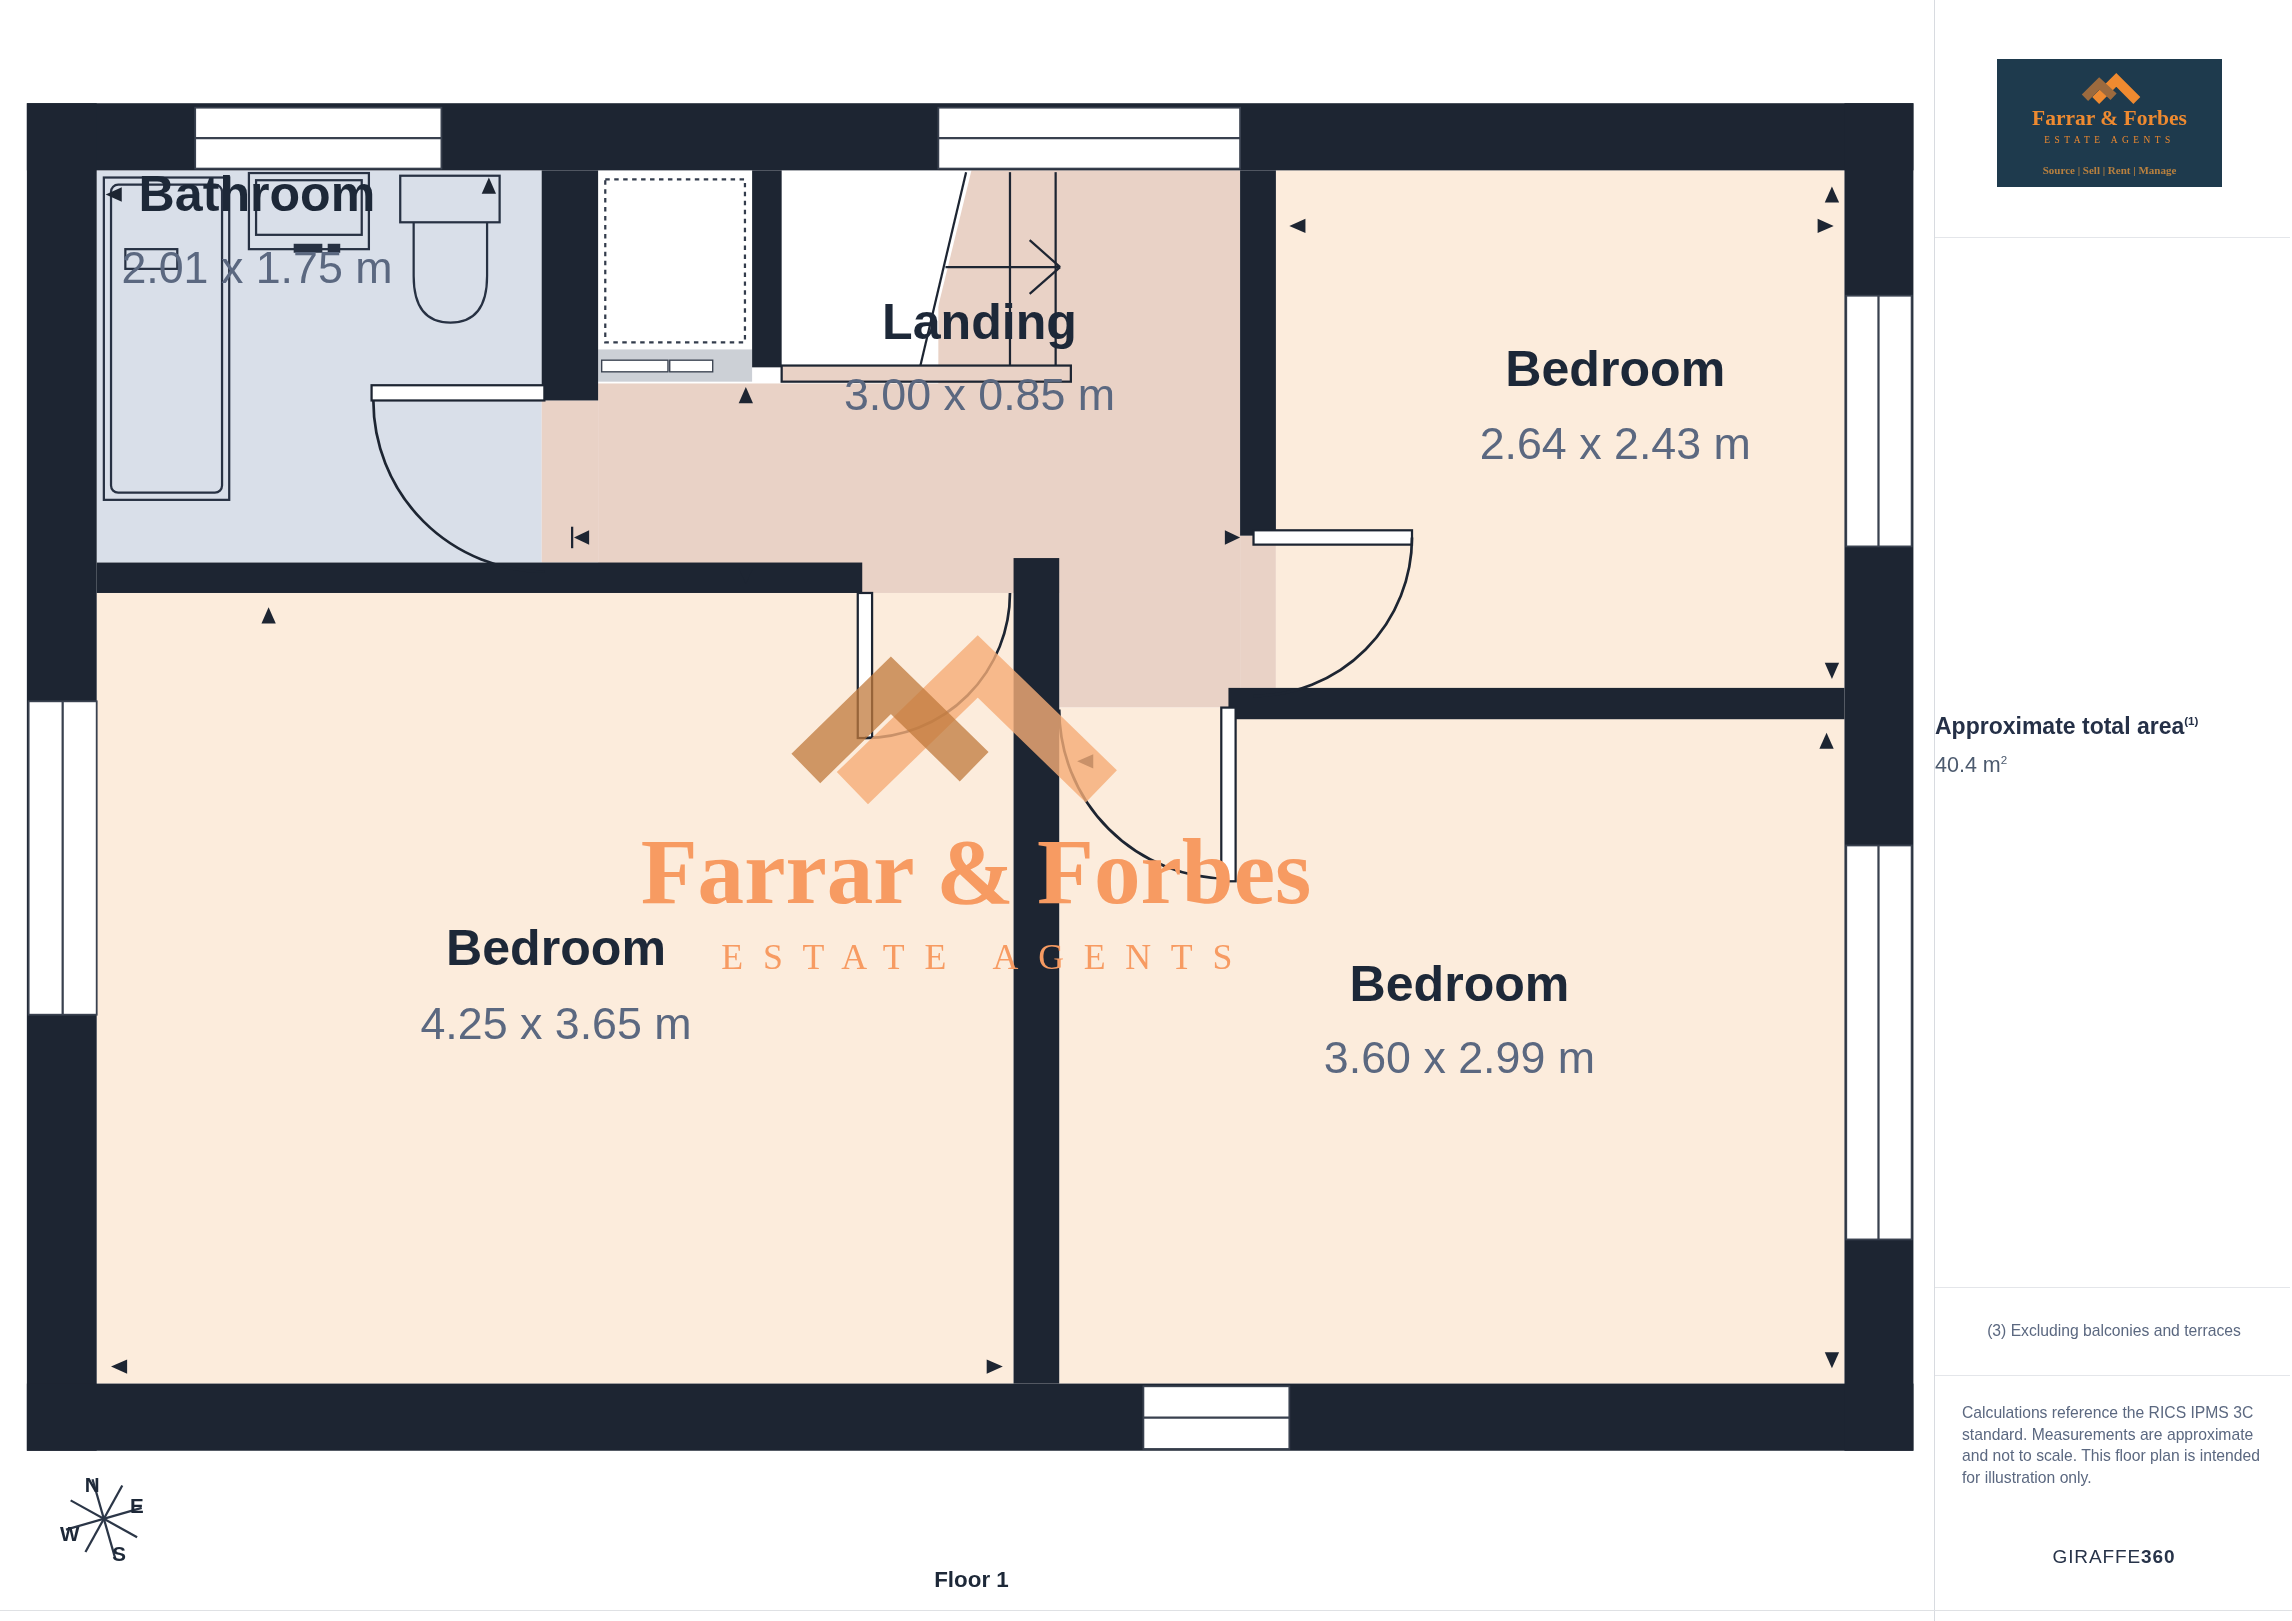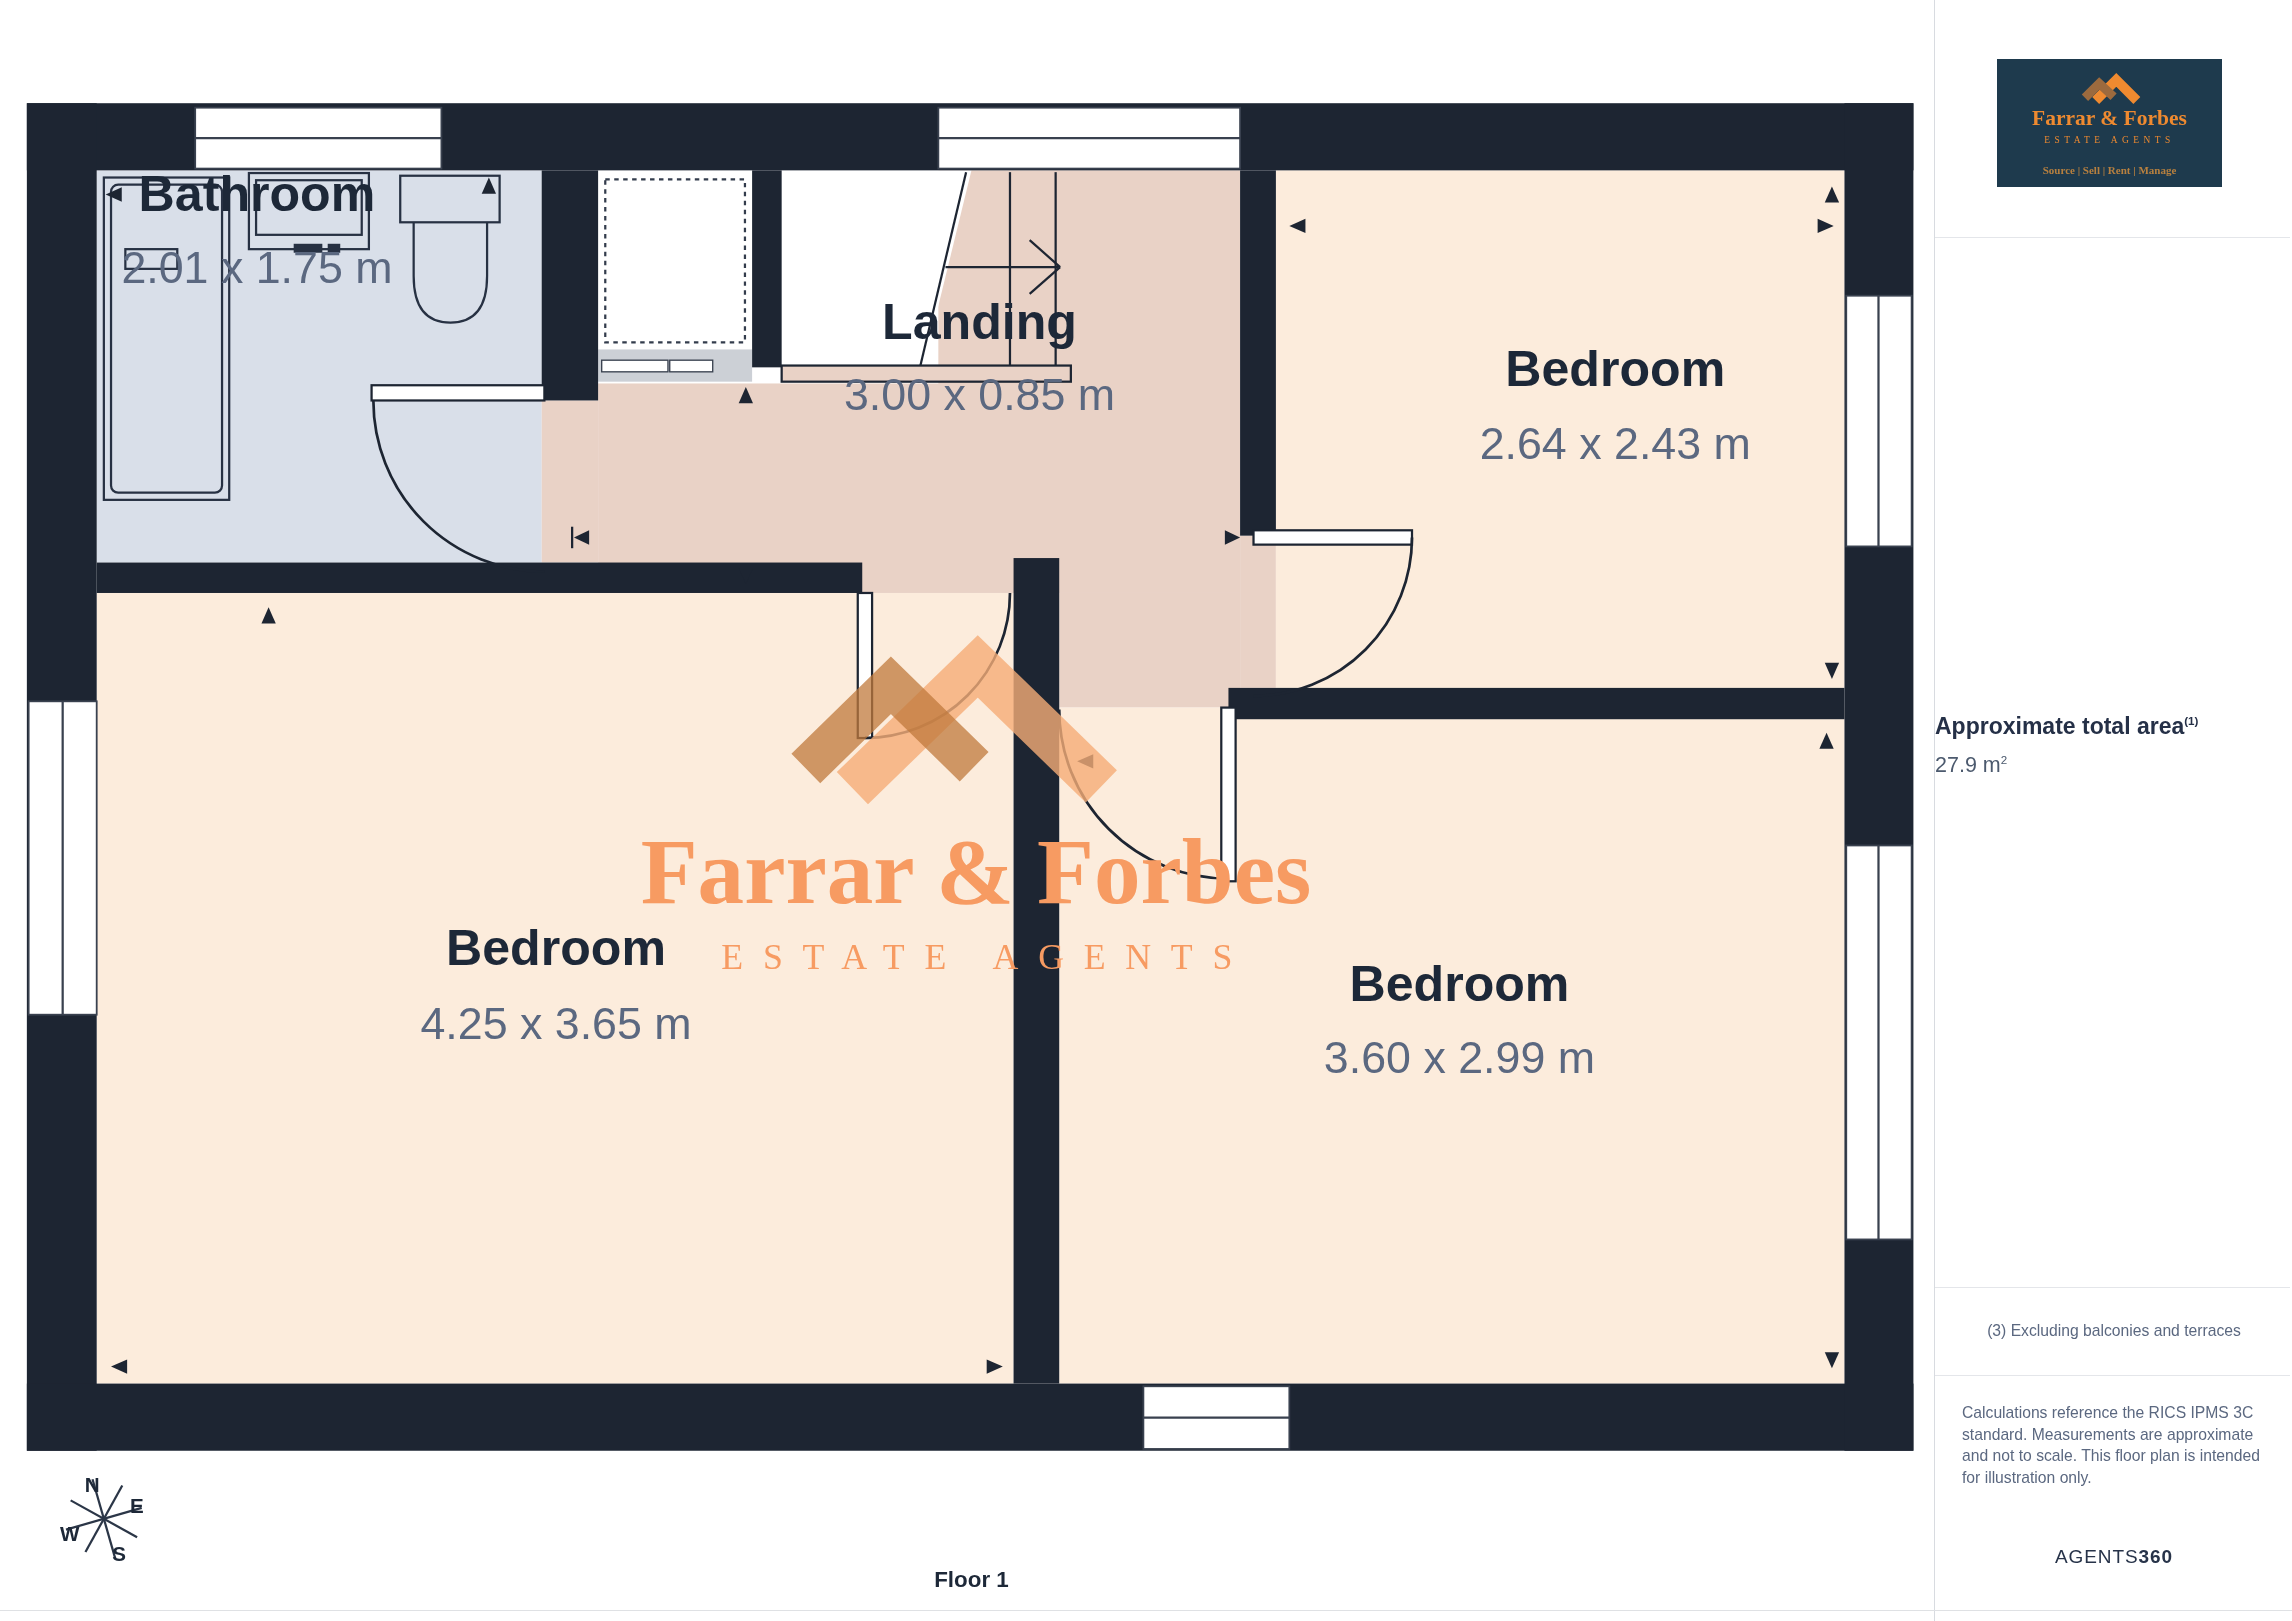--- a/index.html
+++ b/index.html
@@ -225,29 +225,29 @@
       </svg>
       <div class="logo-title">Farrar &amp; Forbes</div>
       <div class="logo-sub">ESTATE AGENTS</div>
       <div class="logo-tag">Source | Sell | Rent | Manage</div>
     </div>
 
     <div class="divider d1"></div>
 
     <div class="area-block">
       <div class="area-title"><span>Approximate total area</span><sup>(1)</sup></div>
-      <div class="area-value"><span>27.9 m</span><sup>2</sup></div>
+      <div class="area-value"><span>40.4 m</span><sup>2</sup></div>
     </div>
 
     <div class="divider d2"></div>
 
     <div class="footnote">(3) Excluding balconies and terraces</div>
 
     <div class="divider d3"></div>
 
     <div class="disclaimer">Calculations reference the RICS IPMS 3C standard. Measurements are approximate and not to scale. This floor plan is intended for illustration only.</div>
 
-    <div class="brand"><span>AGENTS</span><b>360</b></div>
+    <div class="brand"><span>GIRAFFE</span><b>360</b></div>
   </div>
 
   <div class="page-bottom-line"></div>
 </div>
 
 
 </body></html>

